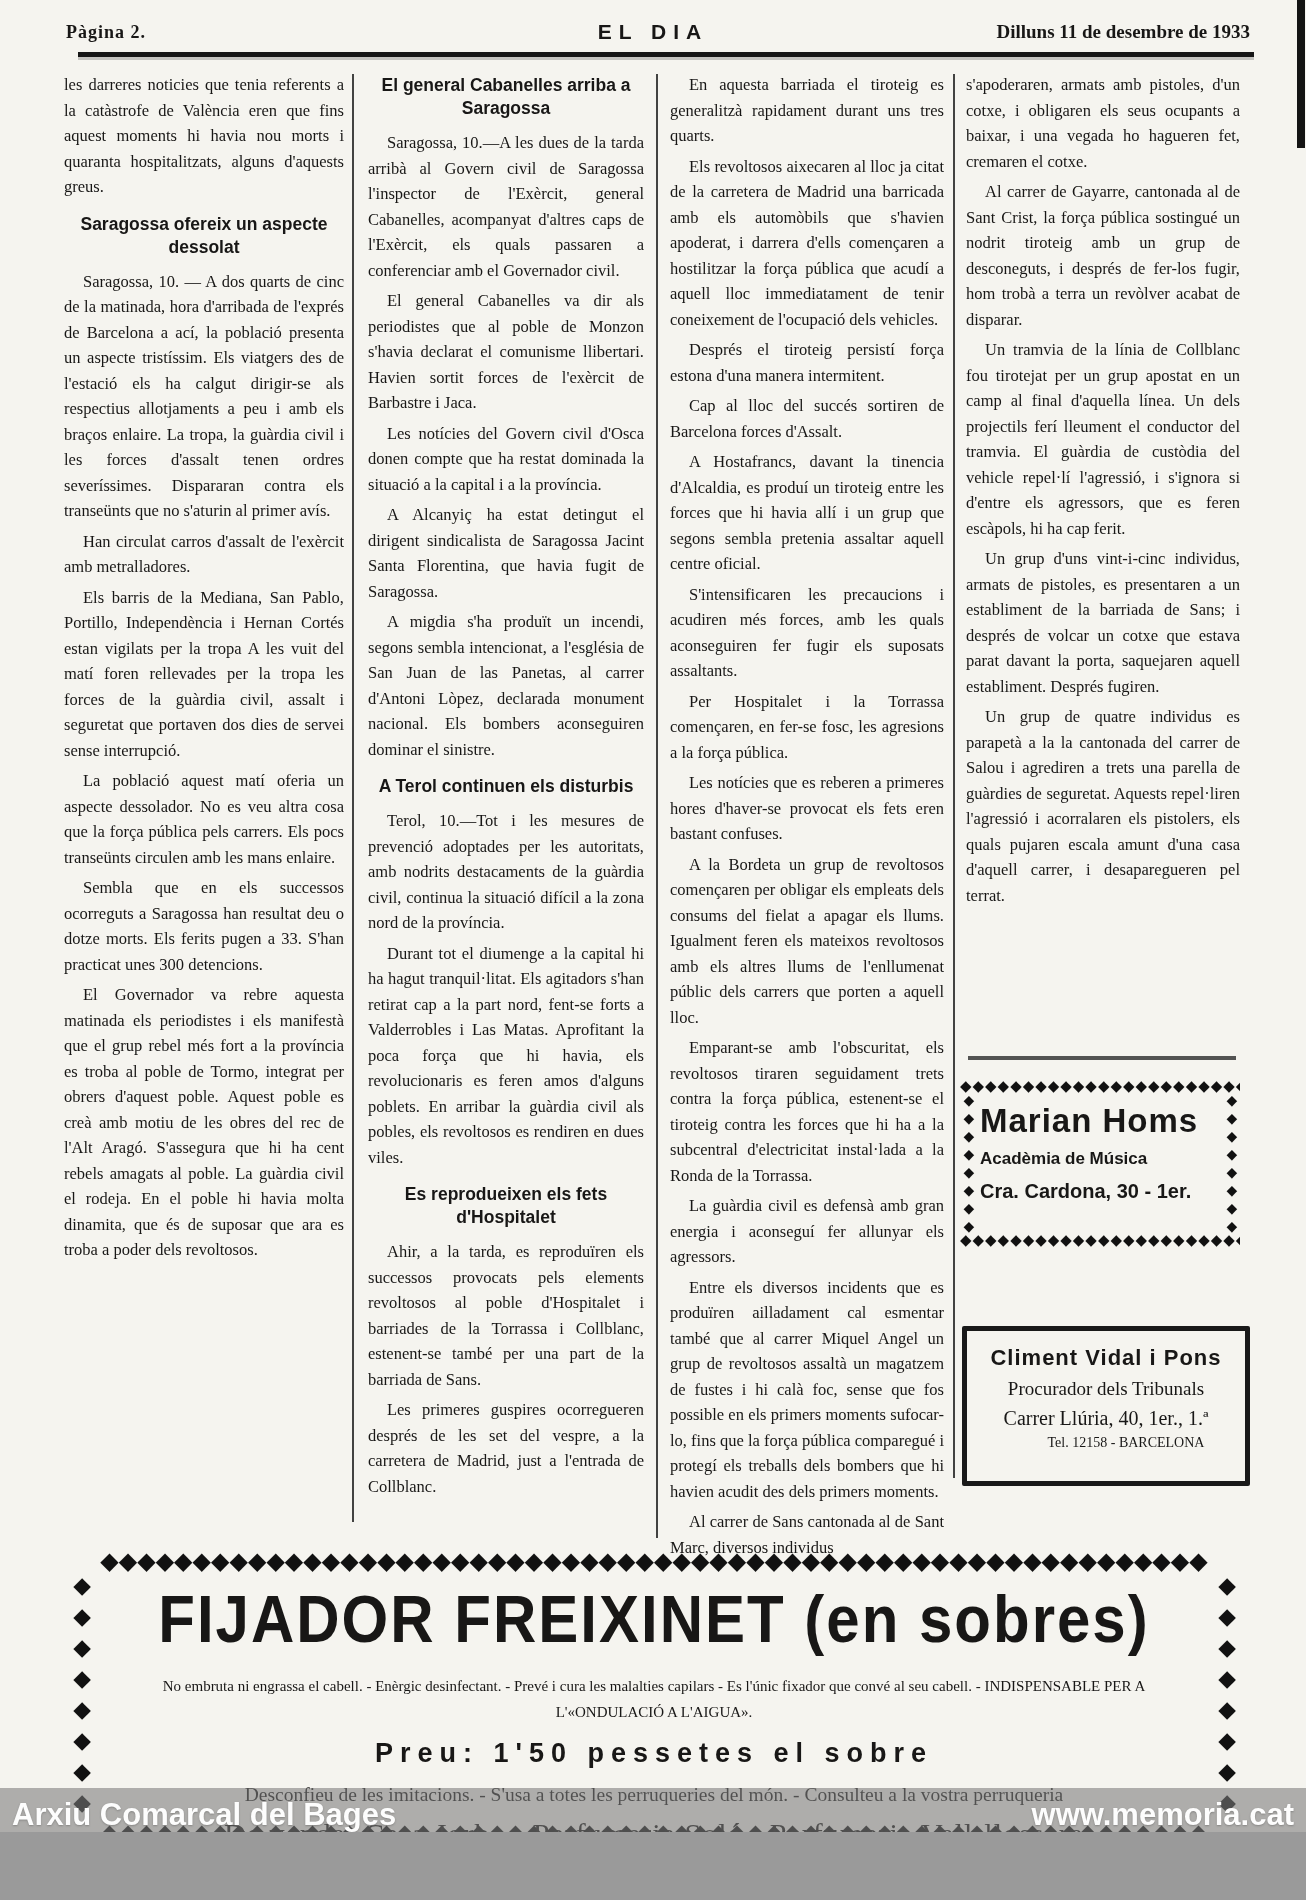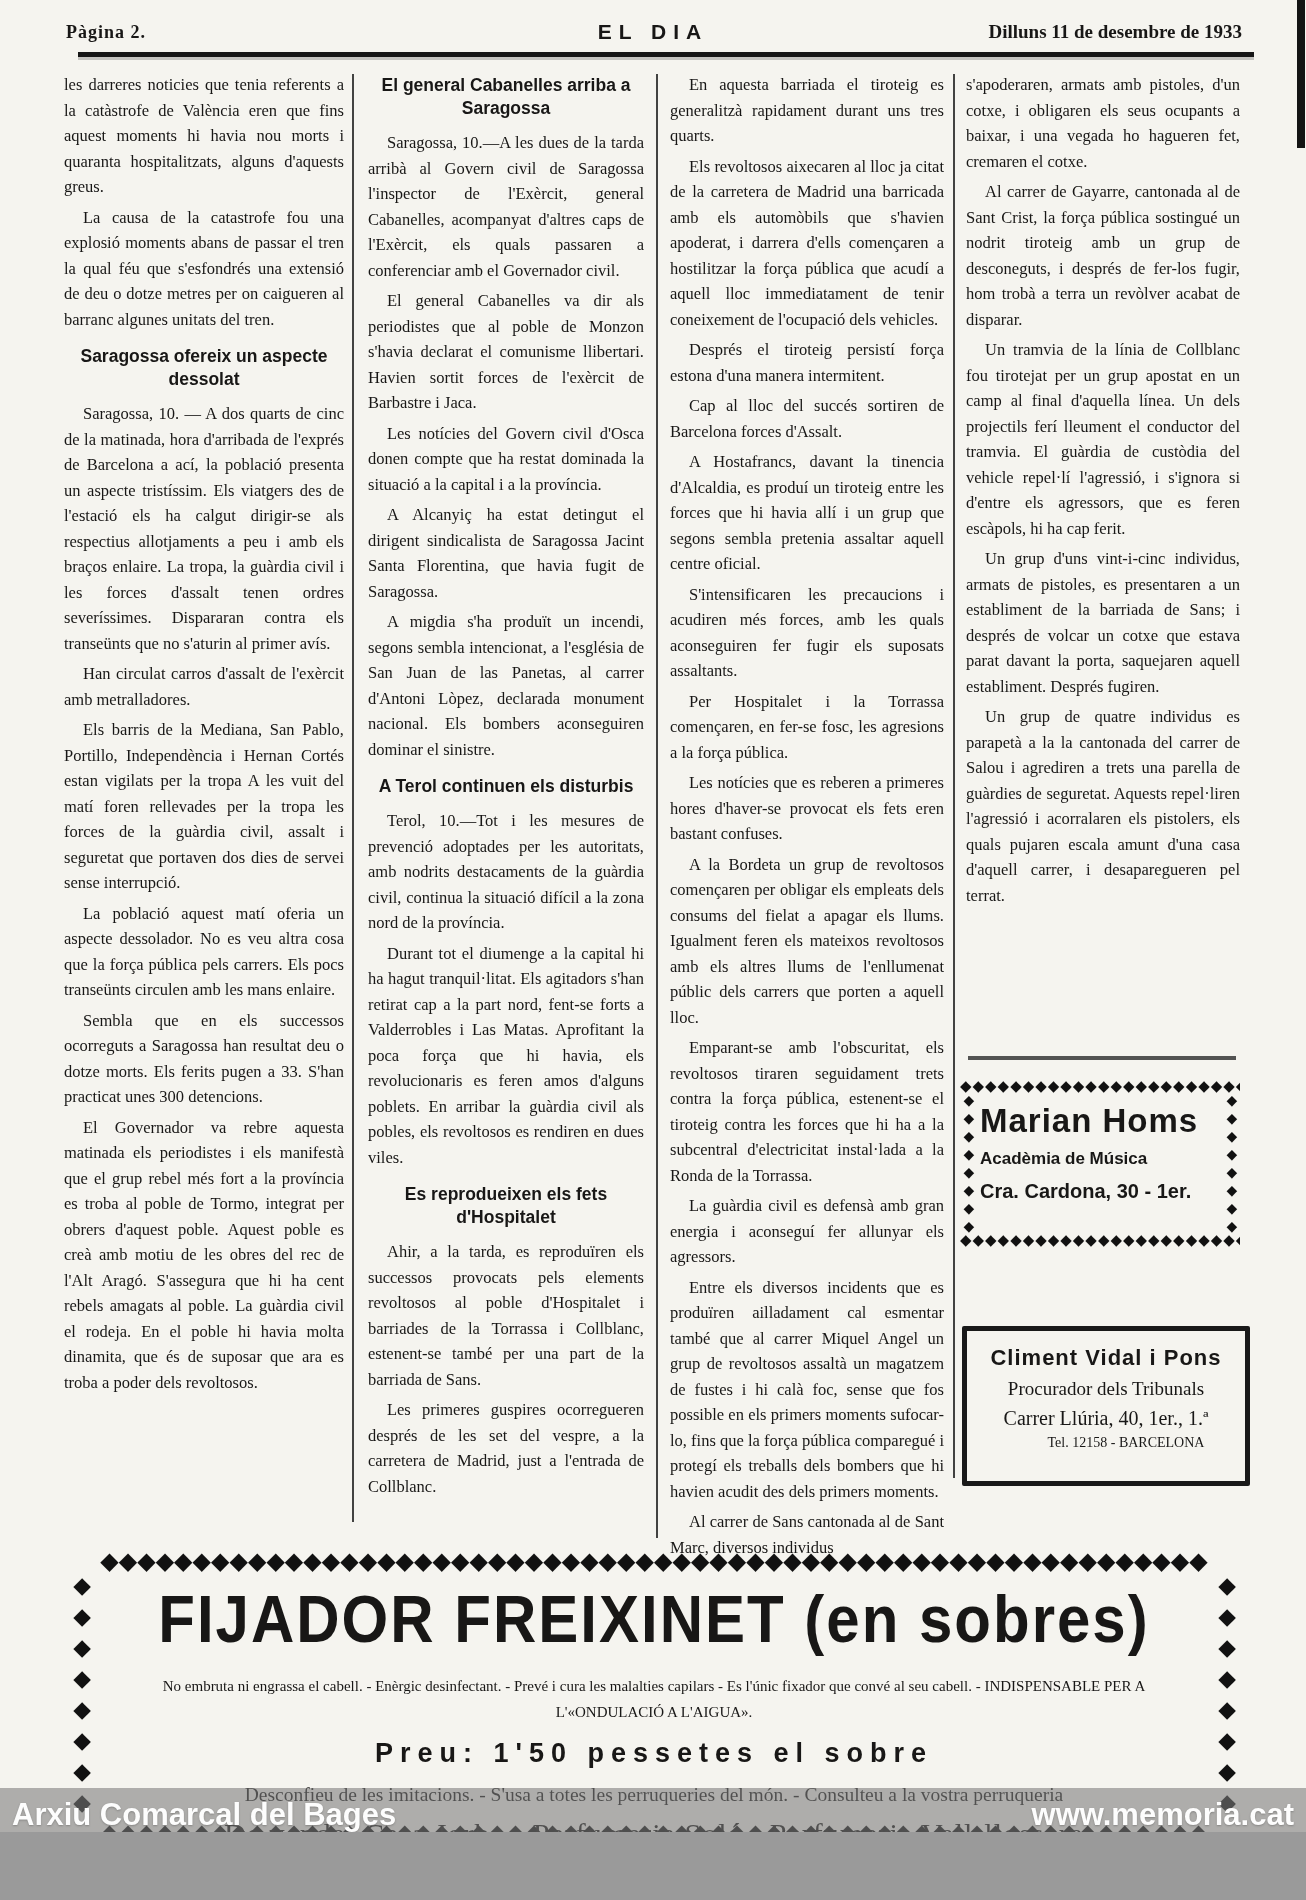--- a/index.html
+++ b/index.html
@@ -5,21 +5,21 @@
   html,body { margin:0; padding:0; background:#9a9a9a; }
   .page {
     position:relative; width:1306px; height:1832px; margin:0 auto;
     background:#f5f4ef; overflow:hidden;
     font-family:"Liberation Serif", serif; color:#181716;
   }
   
   .hdr-page  { position:absolute; top:22px; left:66px;  font-size:18px; font-weight:700; letter-spacing:1px; }
   .hdr-title { position:absolute; top:20px; left:0; right:0; text-align:center;
                font-family:"Liberation Sans", sans-serif; font-size:21px; font-weight:700; letter-spacing:7px; }
-  .hdr-date  { position:absolute; top:21px; right:64px; font-size:19px; font-weight:700; }
+  .hdr-date  { position:absolute; top:21px; right:56px; font-size:19px; font-weight:700; }
   .hdr-rule  { position:absolute; top:52px; left:78px; width:1176px; height:5px; background:#161616;
                box-shadow:0 3px 0 rgba(22,22,22,.22); }
   .edge-mark { position:absolute; top:0; right:1px; width:8px; height:148px; background:#141414; }
   
   .col { position:absolute; top:72px; font-size:16.5px; line-height:25.5px; text-align:justify; }
   #col0 { left:64px;  width:280px; }
   #col1 { left:368px; width:276px; }
   #col2 { left:670px; width:274px; }
   #col3 { left:966px; width:274px; }
   .vsep { position:absolute; width:2px; background:#222; opacity:.85; }
@@ -86,21 +86,20 @@
 <div class="page">
 
   <span class="hdr-page">Pàgina 2.</span>
   <span class="hdr-title">EL DIA</span>
   <span class="hdr-date">Dilluns 11 de desembre de 1933</span>
   <div class="hdr-rule"></div>
   <div class="edge-mark"></div>
 
   <section class="col" id="col0">
       <p class="para no-indent">les darreres noticies que tenia referents a la catàstrofe de València eren que fins aquest moments hi havia nou morts i quaranta hospitalitzats, alguns d'aquests greus.</p>
-      <p class="para">La causa de la catastrofe fou una explosió moments abans de passar el tren la qual féu que s'esfondrés una extensió de deu o dotze metres per on caigueren al barranc algunes unitats del tren.</p>
       <h3 class="col-head">Saragossa ofereix un aspecte dessolat</h3>
       <p class="para">Saragossa, 10. — A dos quarts de cinc de la matinada, hora d'arribada de l'exprés de Barcelona a ací, la població presenta un aspecte tristíssim. Els viatgers des de l'estació els ha calgut dirigir-se als respectius allotjaments a peu i amb els braços enlaire. La tropa, la guàrdia civil i les forces d'assalt tenen ordres severíssimes. Dispararan contra els transeünts que no s'aturin al primer avís.</p>
       <p class="para">Han circulat carros d'assalt de l'exèrcit amb metralladores.</p>
       <p class="para">Els barris de la Mediana, San Pablo, Portillo, Independència i Hernan Cortés estan vigilats per la tropa A les vuit del matí foren rellevades per la tropa les forces de la guàrdia civil, assalt i seguretat que portaven dos dies de servei sense interrupció.</p>
       <p class="para">La població aquest matí oferia un aspecte dessolador. No es veu altra cosa que la força pública pels carrers. Els pocs transeünts circulen amb les mans enlaire.</p>
       <p class="para">Sembla que en els successos ocorreguts a Saragossa han resultat deu o dotze morts. Els ferits pugen a 33. S'han practicat unes 300 detencions.</p>
       <p class="para">El Governador va rebre aquesta matinada els periodistes i els manifestà que el grup rebel més fort a la província es troba al poble de Tormo, integrat per obrers d'aquest poble. Aquest poble es creà amb motiu de les obres del rec de l'Alt Aragó. S'assegura que hi ha cent rebels amagats al poble. La guàrdia civil el rodeja. En el poble hi havia molta dinamita, que és de suposar que ara es troba a poder dels revoltosos.</p>
     </section>
   <section class="col" id="col1">
       <h3 class="col-head">El general Cabanelles arriba a Saragossa</h3>

